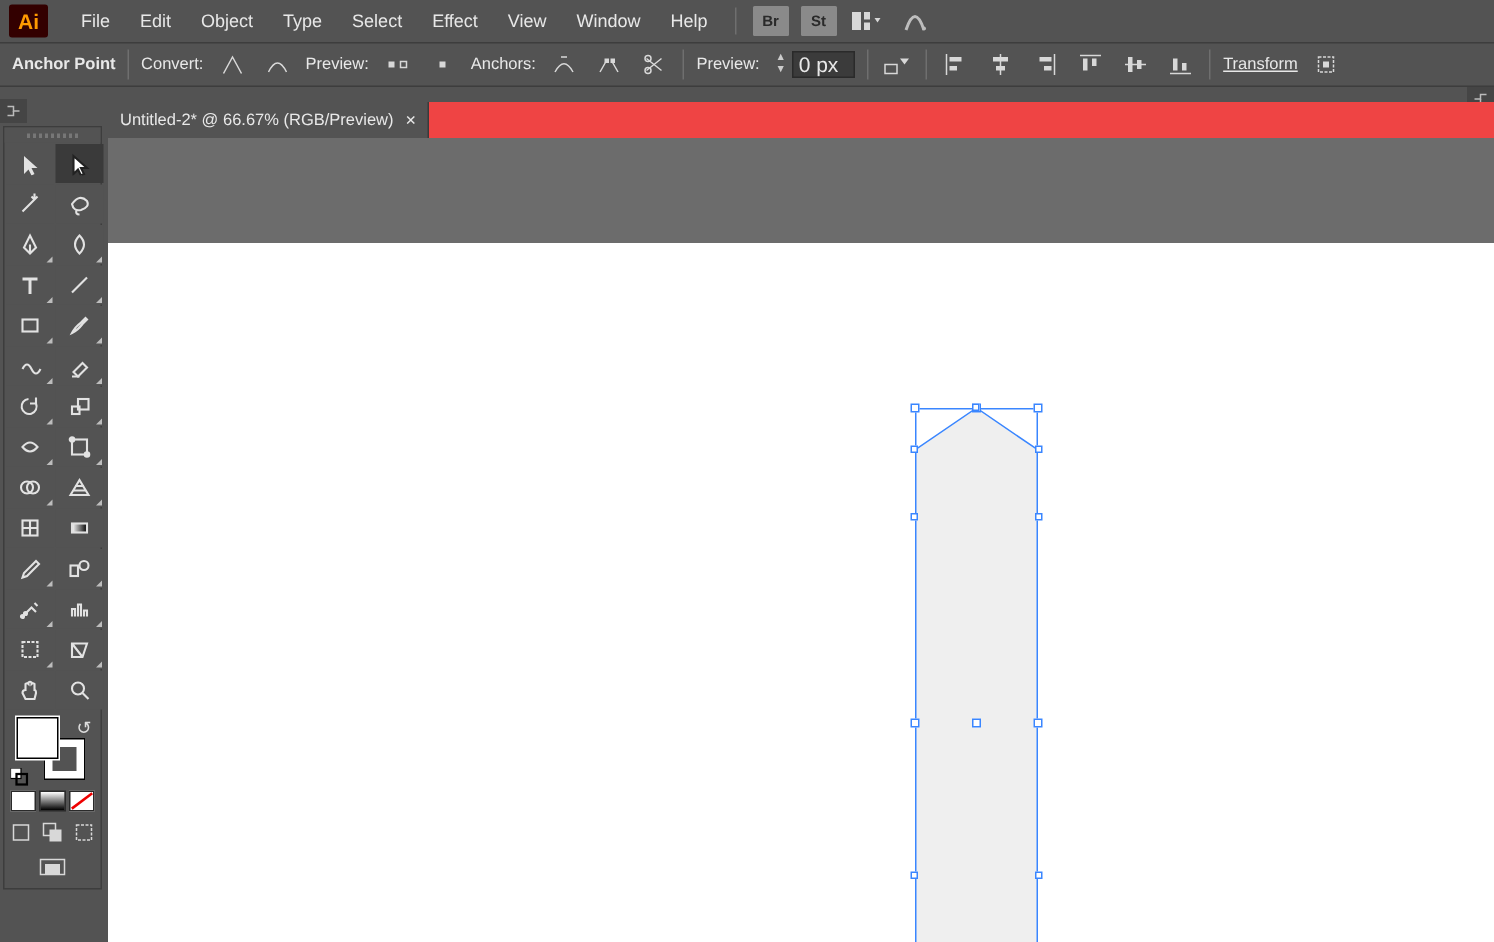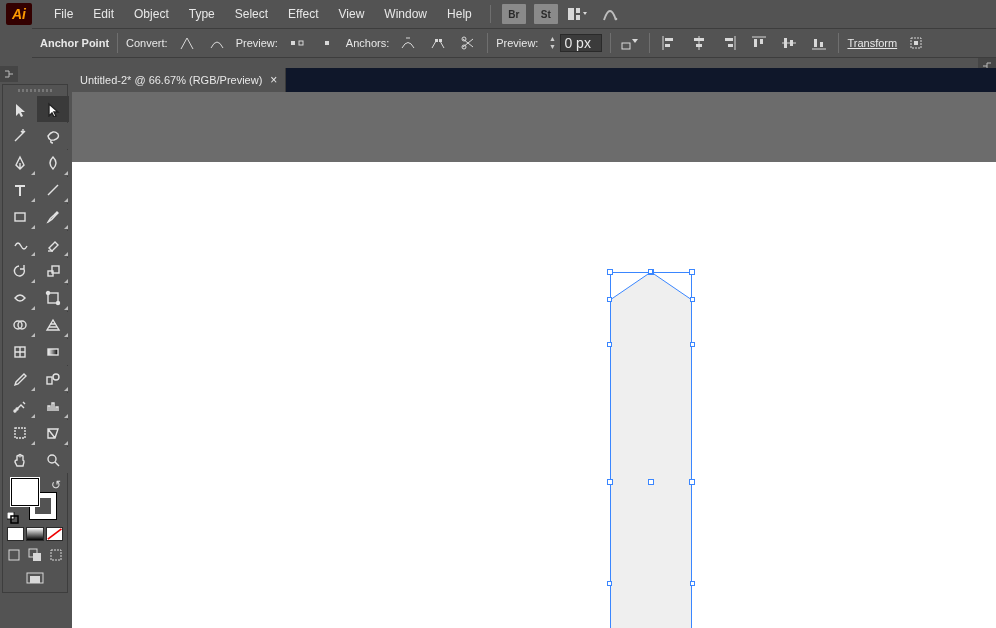--- a/index.html
+++ b/index.html
@@ -1,41 +1,41 @@
 <!DOCTYPE html>
 <html><head>
 <meta charset="utf-8">
 <style>
 * { margin: 0; padding: 0; box-sizing: border-box; font-family: "Segoe UI", Tahoma, sans-serif; user-select: none; }
 html, body { width: 996px; height: 628px; overflow: hidden; background: #535353; color: #e8e8e8; font-size: 12px; }
 
 
 #menubar { height: 28px; background: #535353; display: flex; align-items: center; padding: 0 6px; gap: 2px; }
-#app-logo { width: 26px; height: 22px; background: #330000; color: #ff9a00; font-weight: 700; font-size: 14px; display: flex; align-items: center; justify-content: center; border-radius: 2px; margin-right: 10px; font-style: italic; }
+#app-logo { width: 26px; height: 22px; background: #330000; color: #ff9a00; font-weight: 700; font-size: 14px; display: flex; align-items: center; justify-content: center; border-radius: 2px; margin-right: 10px; }
 .menu-item { padding: 4px 10px; cursor: default; }
 .menu-sep { width: 1px; height: 18px; background: #6f6f6f; margin: 0 6px; }
 .menu-icon-btn { width: 24px; height: 20px; background: #8a8a8a; color: #2a2a2a; font-size: 10px; font-weight: 700; display: flex; align-items: center; justify-content: center; margin: 0 3px; border-radius: 1px; }
 .menu-svg-btn { width: 24px; height: 20px; display: flex; align-items: center; justify-content: center; margin: 0 3px; }
 
 
-#controlbar { height: 30px; background: #535353; border-top: 1px solid #3d3d3d; border-bottom: 1px solid #3d3d3d; display: flex; align-items: center; padding: 0 8px; gap: 8px; font-size: 11px; margin-left: 32px; }
+#controlbar { height: 30px; background: #535353; border-top: 1px solid #3d3d3d; border-bottom: 1px solid #3d3d3d; display: flex; align-items: center; padding: 0 8px; gap: 8px; font-size: 11px; }
 .ctl-label { white-space: nowrap; }
 .ctl-icon { width: 22px; height: 22px; display: flex; align-items: center; justify-content: center; }
 .ctl-sep { width: 1px; height: 20px; background: #6f6f6f; }
 #corners-field { display: flex; align-items: center; gap: 2px; }
 #corners-input { width: 42px; height: 18px; background: #3b3b3b; border: 1px solid #2a2a2a; color: #e8e8e8; font-size: 14px; padding: 0 3px; }
 .spinner { width: 12px; display: flex; flex-direction: column; }
 .spinner div { height: 8px; font-size: 7px; line-height: 7px; text-align: center; color: #ccc; }
 .transform-link { font-size: 11px; text-decoration: underline; }
 
 
 #rightdock { position: absolute; right: 0; top: 58px; width: 18px; height: 16px; background: #454545; display: flex; align-items: center; justify-content: center; }
 
 
-#tabstrip { position: absolute; left: 72px; top: 68px; right: 0; height: 24px; background: #0f172a; display: flex; align-items: stretch; }
+#tabstrip { position: absolute; left: 72px; top: 68px; right: 0; height: 24px; background: #ef4444; display: flex; align-items: stretch; }
 .doc-tab { background: #535353; border-right: 1px solid #3a3a3a; display: flex; align-items: center; padding: 0 8px; gap: 8px; font-size: 11px; }
 .doc-tab .close { font-size: 12px; }
 
 
 #leftdock { position: absolute; left: 0; top: 66px; width: 18px; height: 16px; background: #454545; display: flex; align-items: center; justify-content: center; }
 
 
 #tools { position: absolute; left: 2px; top: 84px; width: 66px; background: #535353; border: 1px solid #3d3d3d; }
 #tools-grip { height: 10px; background: #535353; display: flex; align-items: center; justify-content: center; }
 #tools-grip span { display: block; width: 34px; height: 3px; background: repeating-linear-gradient(90deg,#777 0 2px,transparent 2px 4px); }

